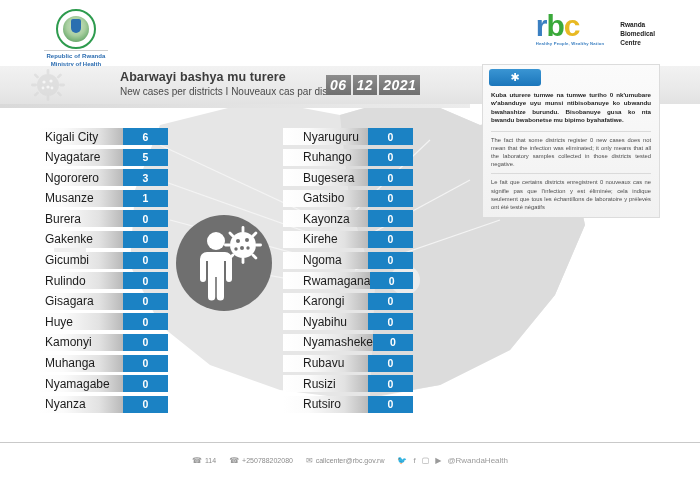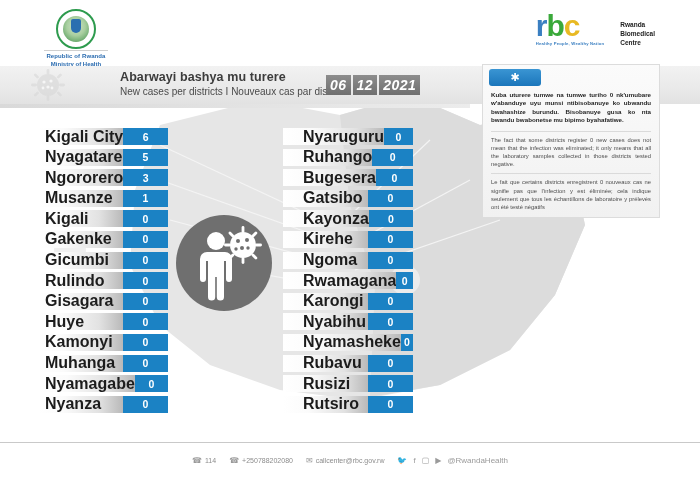--- a/index.html
+++ b/index.html
@@ -82,21 +82,21 @@
   .info-fr{font-size:5.8px;line-height:8.2px;color:#4d4d4d;text-align:justify;margin:0;}
 
   
   .col{position:absolute;z-index:5;}
   .col-left{left:38px;top:128px;width:130px;}
   .col-right{left:283px;top:128px;width:130px;}
   .row{display:flex;height:17px;margin-bottom:3.6px;}
   .row .name{
     flex:1;display:flex;align-items:center;
     padding-left:7px;box-sizing:border-box;
-    font-size:16px;font-weight:bold;color:#1c1c1c;
+    font-size:12px;font-weight:normal;color:#1c1c1c;
     background:linear-gradient(to right,#ffffff 0%,#fbfbfb 30%,#e2e2e2 72%,#b9b9b9 100%);
     white-space:nowrap;
   }
   .row .val{
     width:45px;display:flex;align-items:center;justify-content:center;
     background:#1b82c4;color:#ffffff;font-size:10.5px;font-weight:bold;
   }
   .col-right .row .name{padding-left:20px;}
 
   
@@ -266,21 +266,21 @@
       </div>
       <div class="row">
         <div class="name">Ngororero</div>
         <div class="val" style="background: rgb(27, 130, 196);">3</div>
       </div>
       <div class="row">
         <div class="name">Musanze</div>
         <div class="val" style="background: rgb(27, 130, 196);">1</div>
       </div>
       <div class="row">
-        <div class="name">Kigali</div>
+        <div class="name">Burera</div>
         <div class="val" style="background: rgb(27, 130, 196);">0</div>
       </div>
       <div class="row">
         <div class="name">Gakenke</div>
         <div class="val" style="background: rgb(27, 130, 196);">0</div>
       </div>
       <div class="row">
         <div class="name">Gicumbi</div>
         <div class="val" style="background: rgb(27, 130, 196);">0</div>
       </div>

